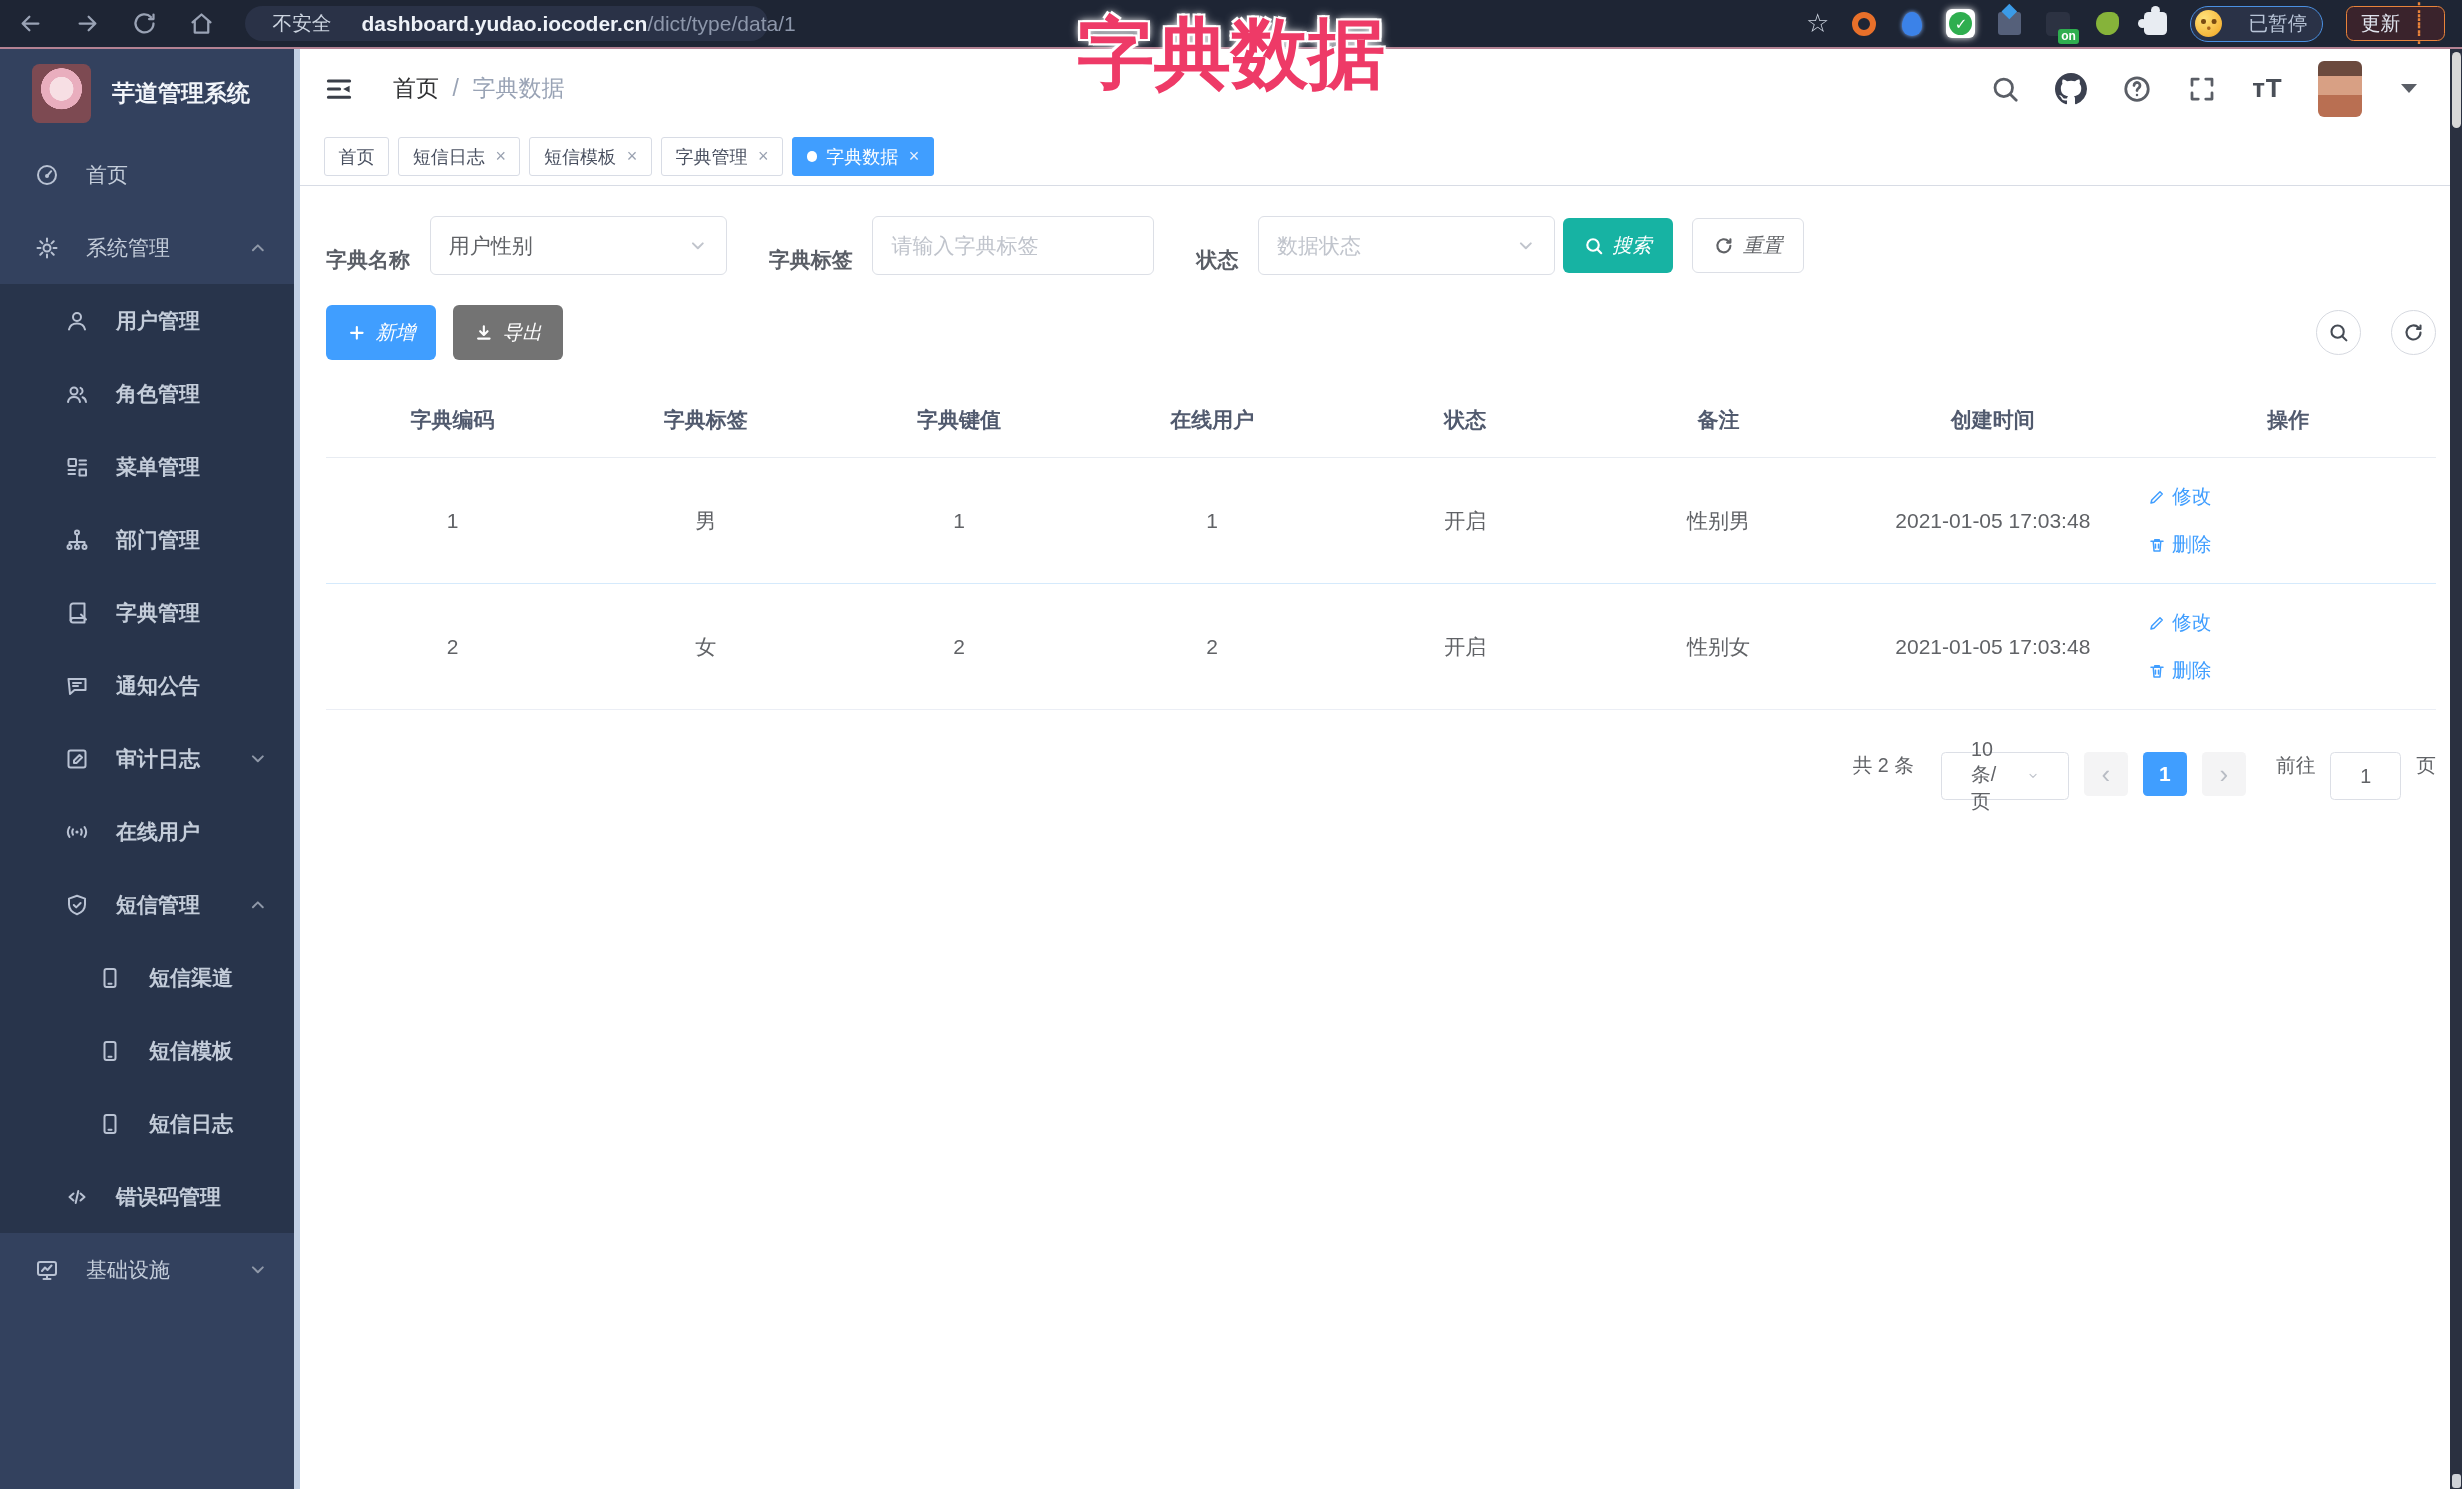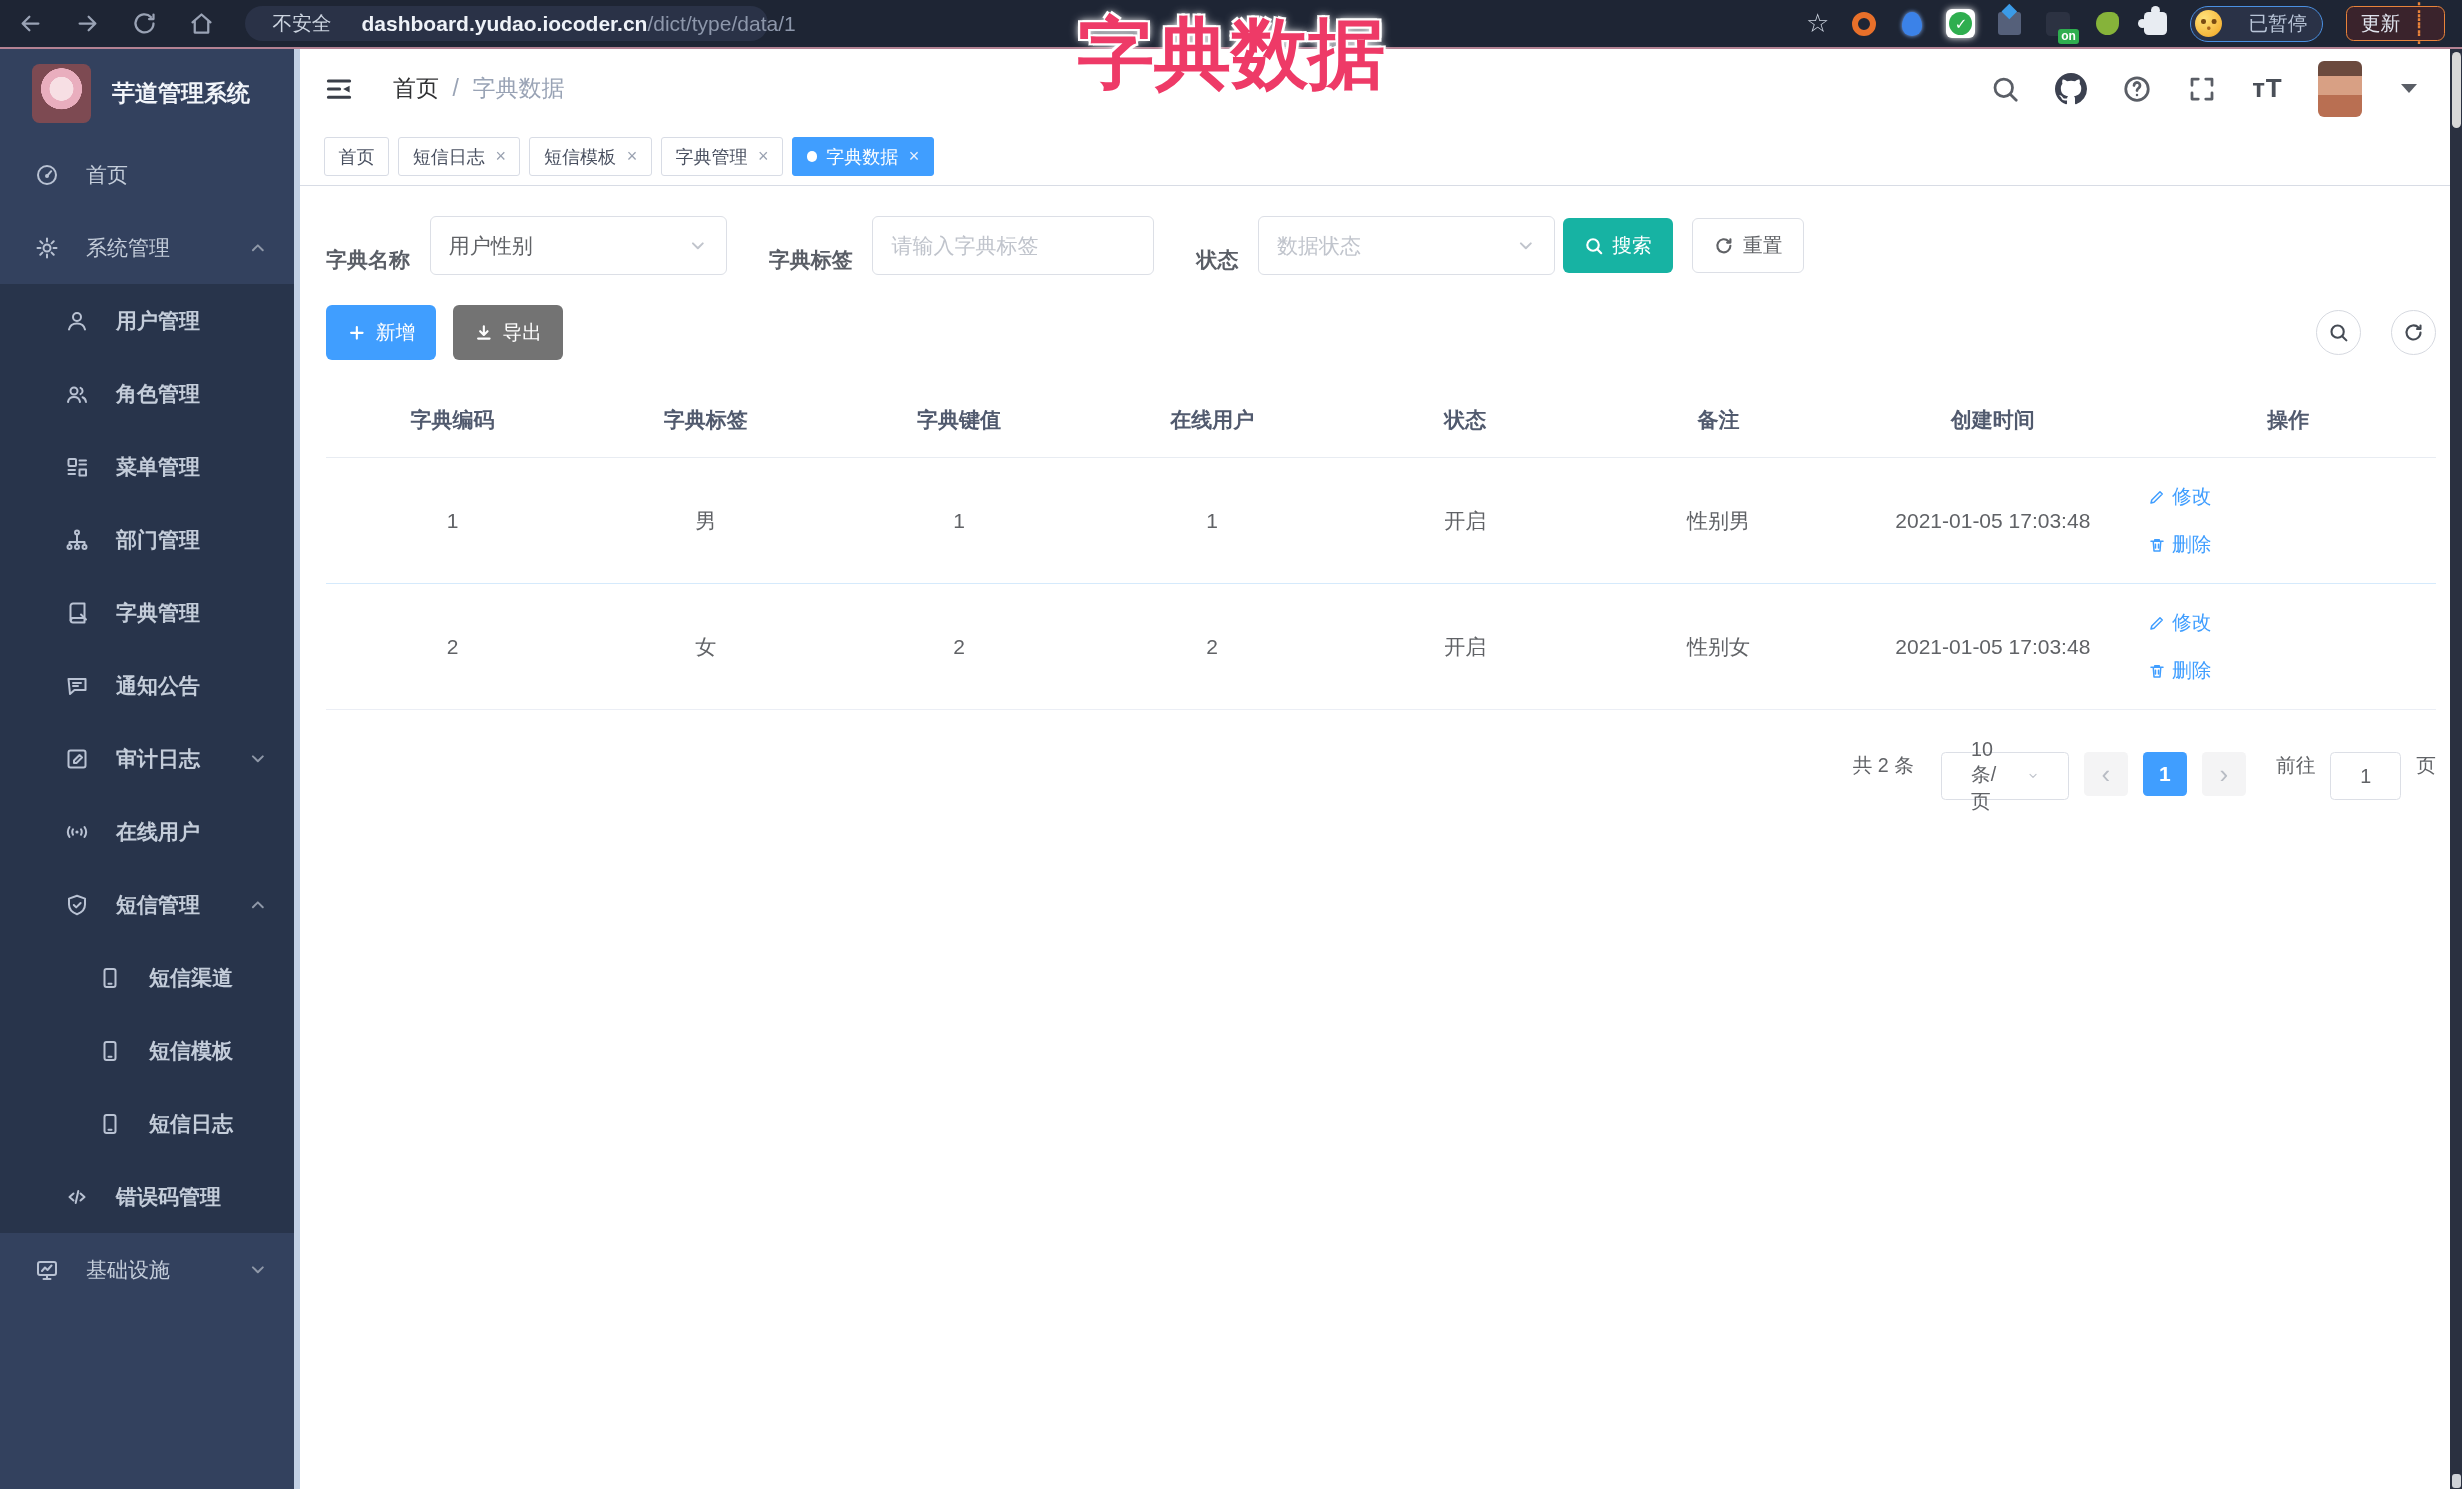--- a/index.html
+++ b/index.html
@@ -109,21 +109,21 @@
   .sel { justify-content:space-between; }
   .sel-value { color:#606266; }
   .ph { color:#c0c4cc; }
   .sel-arrow { width:19.7px; height:19.7px; stroke:#c0c4cc; fill:none; stroke-width:2.4; stroke-linecap:round; stroke-linejoin:round; margin-left:15px; }
   .txt-input { width:100%; height:100%; border:none; outline:none; font-size:21px; color:#606266;
     font-family:"Liberation Sans","DejaVu Sans",sans-serif; }
   .txt-input::placeholder { color:#c0c4cc; }
   .gap-lg { margin-right:42px; }
   .btn { height:55px; border:none; border-radius:6px; display:inline-flex; align-items:center; justify-content:center;
     gap:9px; font-size:19.7px; cursor:pointer; padding:0 21px;
-    font-family:"Liberation Sans","DejaVu Sans",sans-serif; }
+    font-family:"Liberation Sans","DejaVu Sans",sans-serif;font-style:italic; }
   .btn-ic { width:19.7px; height:19.7px; stroke:#fff; fill:none; stroke-width:2.6; stroke-linecap:round; stroke-linejoin:round; }
   .btn-teal { background:#17b3a3; color:#fff; margin-left:7.6px; }
   .btn-plain { background:#fff; color:#606266; border:1.5px solid #dcdfe6; margin-left:19.7px; }
   .btn-plain .btn-ic { stroke:#606266; }
   .btn-blue { background:#409eff; color:#fff; }
   .btn-orange { background:#737373; color:#fff; margin-left:16.7px; }
 
   .toolbar-row { margin-top:30px; display:flex; align-items:center; }
   .circle-btns { margin-left:auto; display:flex; gap:30px; }
   .circle-btn { width:45px; height:45px; border-radius:50%; border:1.5px solid #d6d9e0; background:#fff;

